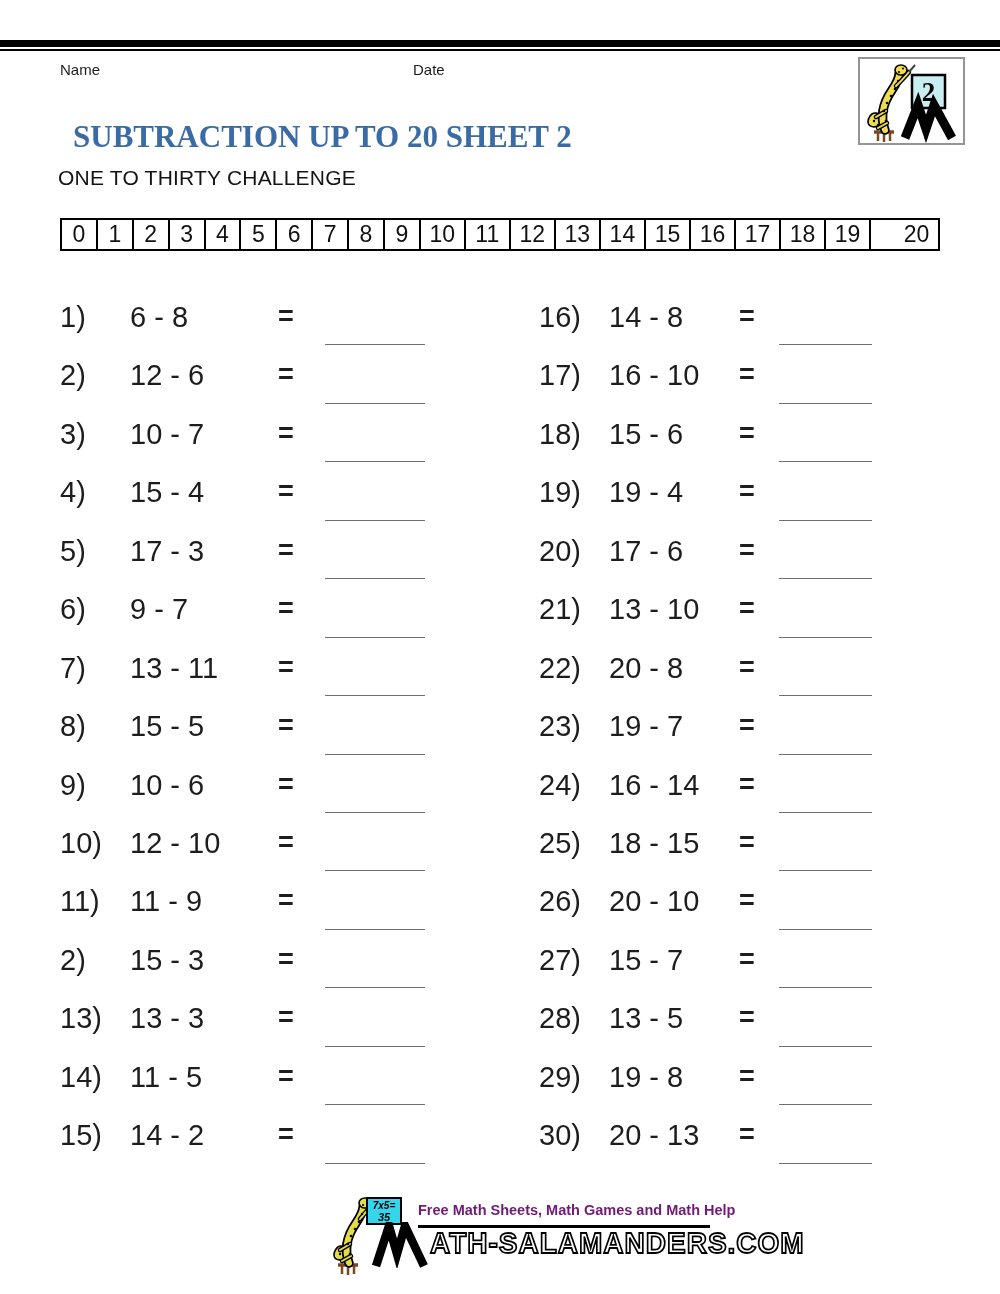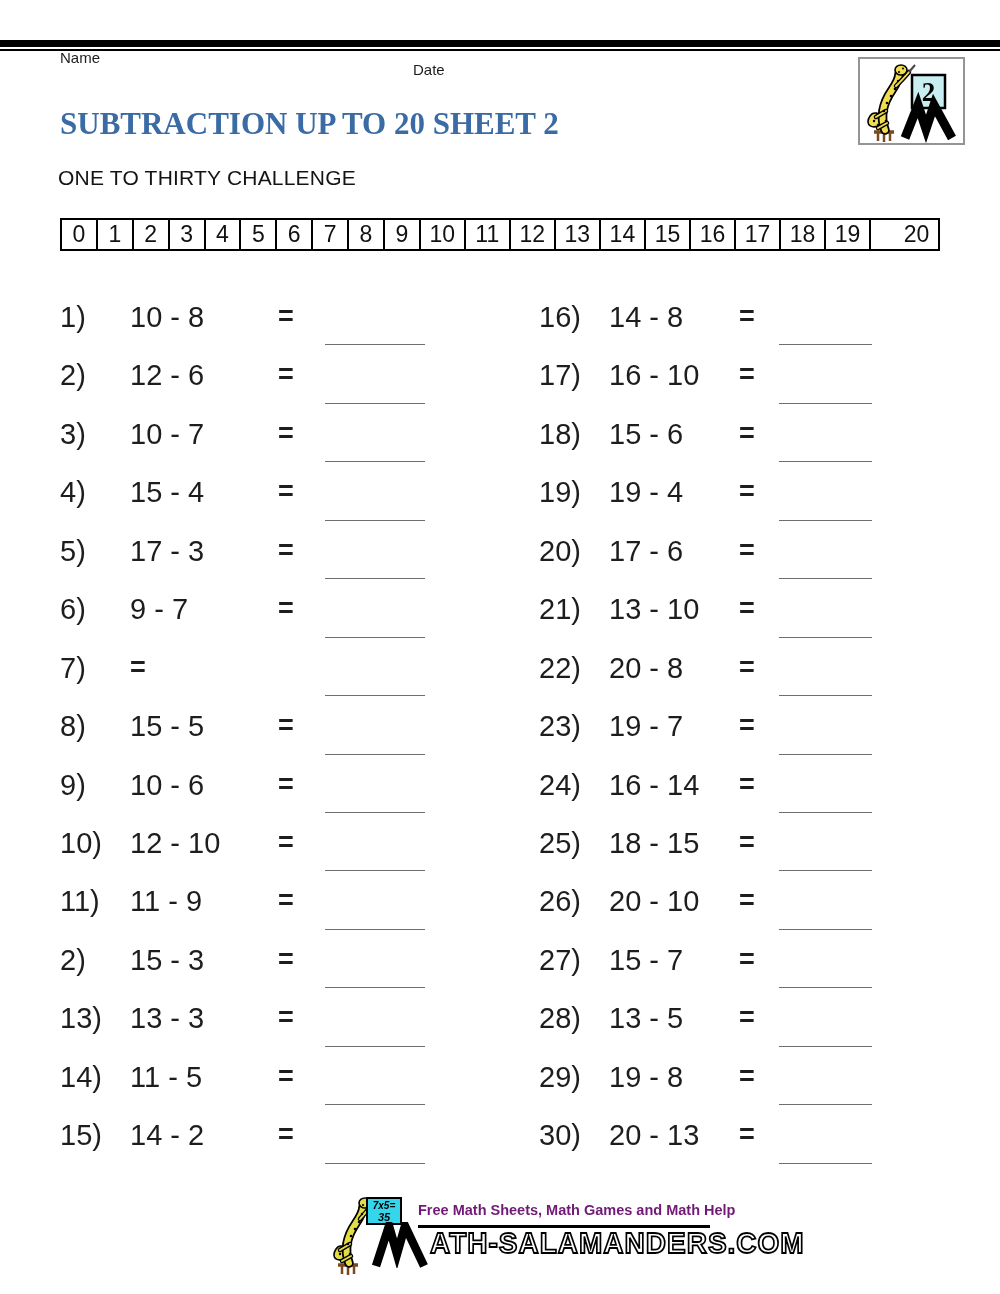--- a/index.html
+++ b/index.html
@@ -7,31 +7,31 @@
     width:1000px;height:1294px;background:#ffffff;
     font-family:"Liberation Sans",sans-serif;color:#1d1d1d;
     position:relative;overflow:hidden;
   }
   .page{position:absolute;inset:0;background:#fff;}
 
   .top-rule{
     position:absolute;top:40px;left:0;width:1000px;height:11px;
     border-top:7px solid #000;border-bottom:2px solid #000;box-sizing:border-box;
   }
-  .name-label{position:absolute;left:60px;top:49px;font-size:15px;}
+  .name-label{position:absolute;left:60px;top:61px;font-size:15px;}
   .date-label{position:absolute;left:413px;top:61px;font-size:15px;}
 
   .logo-box{
     position:absolute;left:858px;top:57px;width:107px;height:88px;
     border:2px solid #949494;background:#fff;box-sizing:border-box;
   }
   .logo-box svg{position:absolute;left:0;top:0;}
 
   .title{
-    position:absolute;left:57px;top:103px;margin:3px;
+    position:absolute;left:57px;top:103px;margin:16px;
     font-family:"Liberation Serif",serif;font-size:31px;font-weight:bold;
     color:#3a6ba5;white-space:nowrap;
   }
   .subtitle{position:absolute;left:58px;top:166px;font-size:21px;color:#141414;letter-spacing:.2px;}
 
   .number-line{
     position:absolute;left:60px;top:218px;width:880px;height:33px;
     display:flex;border:2px solid #000;box-sizing:border-box;background:#fff;
   }
   .nl-cell{
@@ -149,21 +149,21 @@
       <div class="nl-cell wide">16</div>
       <div class="nl-cell wide">17</div>
       <div class="nl-cell wide">18</div>
       <div class="nl-cell wide">19</div>
       <div class="nl-cell wide">20</div>
     </div>
 
   <div class="col col-left" id="col-left">
       <div class="prow">
         <span class="pnum">1)</span>
-        <span class="pexpr">10 - 8</span>
+        <span class="pexpr">6 - 8</span>
         <span class="peq">=</span>
         <div class="answer-line"></div>
       </div>
       <div class="prow">
         <span class="pnum">2)</span>
         <span class="pexpr">12 - 6</span>
         <span class="peq">=</span>
         <div class="answer-line"></div>
       </div>
       <div class="prow">
@@ -185,20 +185,21 @@
         <div class="answer-line"></div>
       </div>
       <div class="prow">
         <span class="pnum">6)</span>
         <span class="pexpr">9 - 7</span>
         <span class="peq">=</span>
         <div class="answer-line"></div>
       </div>
       <div class="prow">
         <span class="pnum">7)</span>
+        <span class="pexpr">13 - 11</span>
         <span class="peq">=</span>
         <div class="answer-line"></div>
       </div>
       <div class="prow">
         <span class="pnum">8)</span>
         <span class="pexpr">15 - 5</span>
         <span class="peq">=</span>
         <div class="answer-line"></div>
       </div>
       <div class="prow">

